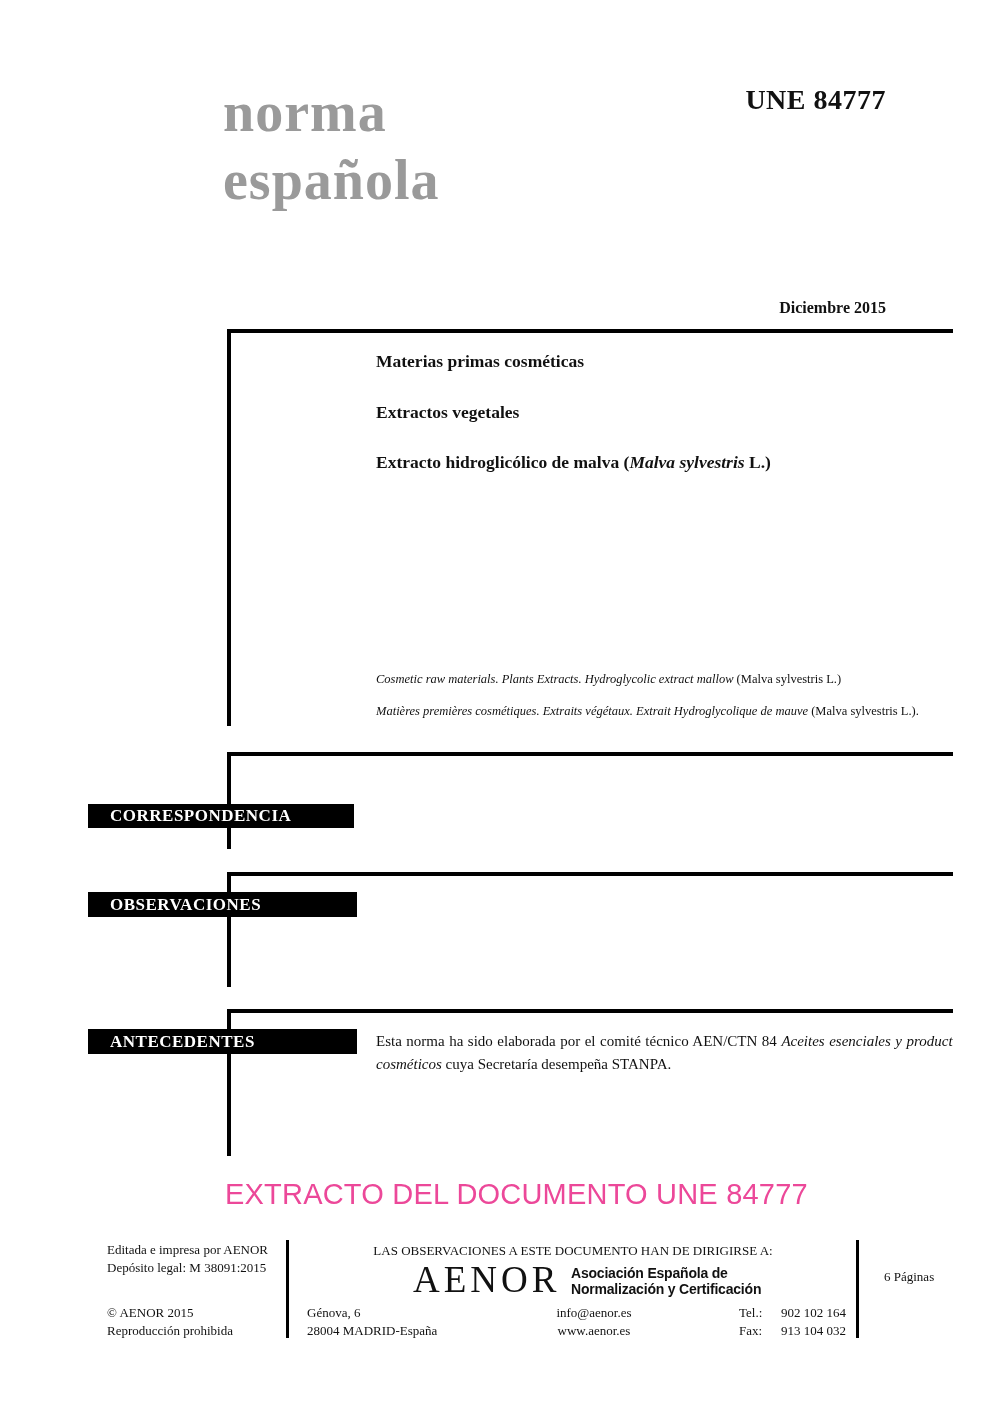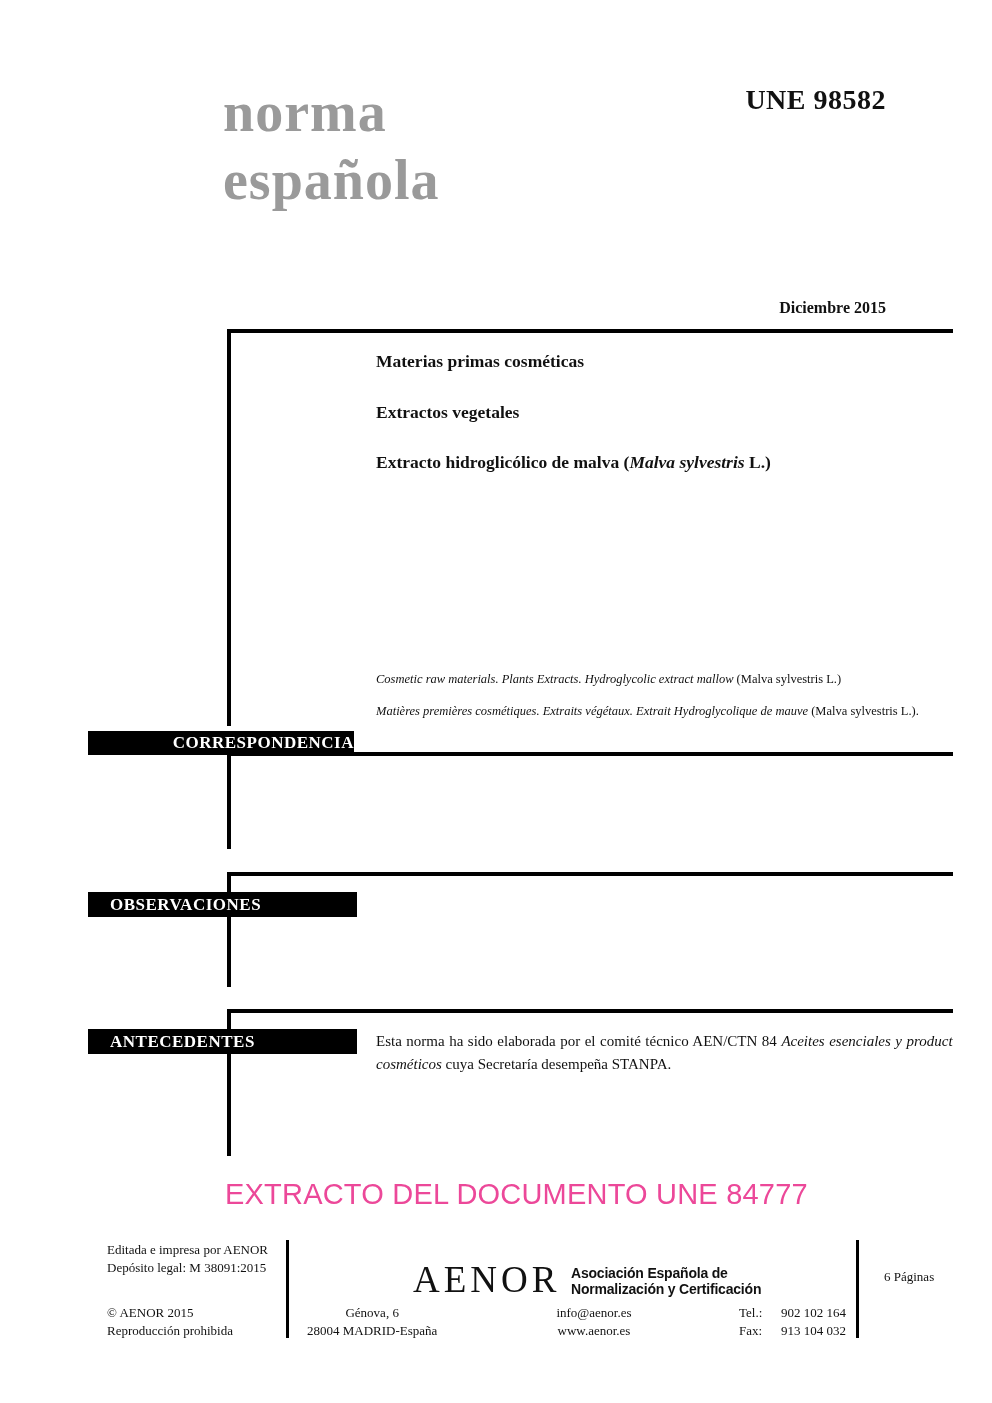--- a/index.html
+++ b/index.html
@@ -63,42 +63,42 @@
 </style>
 </head>
 <body>
 
 <div class="page">
 
   <div class="abs logo">
     <div>norma</div>
     <div>española</div>
   </div>
-  <div class="abs doc-number">UNE 98582</div>
+  <div class="abs doc-number">UNE 84777</div>
   <div class="abs doc-date">Diciembre 2015</div>
 
   <div class="hrule" style="left:188px; top:325px; width:735px;"></div>
   <div class="vrule" style="left:188px; top:325px; height:397px;"></div>
 
   <div class="abs title-line" style="top:347px;">Materias primas cosméticas</div>
   <div class="abs title-line" style="top:398px;">Extractos vegetales</div>
   <div class="abs title-line" style="top:448px;">
     <span>Extracto hidroglicólico de malva (</span><span style="font-style:italic;text-align:right;">Malva sylvestris</span><span> L.)</span>
   </div>
 
   <div class="abs foreign-line" style="top:668px;">
     <span>Cosmetic raw materials. Plants Extracts. Hydroglycolic extract mallow </span><span class="upright">(Malva sylvestris L.)</span>
   </div>
   <div class="abs foreign-line" style="top:700px;">
     <span>Matières premières cosmétiques. Extraits végétaux. Extrait Hydroglycolique de mauve </span><span class="upright">(Malva sylvestris L.).</span>
   </div>
 
   <div class="hrule" style="left:188px; top:748px; width:735px;"></div>
   <div class="vrule" style="left:188px; top:748px; height:97px;"></div>
-  <div class="bar" style="top:727px; width:266px; height:24px;justify-content:flex-end;">
+  <div class="bar" style="top:800px; width:266px; height:24px;">
     <span>CORRESPONDENCIA</span>
   </div>
 
   <div class="hrule" style="left:188px; top:868px; width:735px;"></div>
   <div class="vrule" style="left:188px; top:868px; height:115px;"></div>
   <div class="bar" style="top:888px; width:269px; height:25px;">
     <span>OBSERVACIONES</span>
   </div>
 
   <div class="hrule" style="left:188px; top:1005px; width:735px;"></div>
@@ -117,28 +117,29 @@
 
   <div class="abs footer-text" style="left:68px; top:1237px;">
     <div>Editada e impresa por AENOR</div>
     <div>Depósito legal: M 38091:2015</div>
   </div>
   <div class="abs footer-text" style="left:68px; top:1300px;">
     <div>© AENOR 2015</div>
     <div>Reproducción prohibida</div>
   </div>
 
+  <div class="abs obs-note">LAS OBSERVACIONES A ESTE DOCUMENTO HAN DE DIRIGIRSE A:</div>
 
   <div class="abs aenor-logo">AENOR</div>
   <div class="abs aenor-tagline">
     <div>Asociación Española de</div>
     <div>Normalización y Certificación</div>
   </div>
 
-  <div class="abs footer-text" style="left:268px; top:1300px;text-align:center;">
+  <div class="abs footer-text" style="left:268px; top:1300px;">
     <div>Génova, 6</div>
     <div>28004 MADRID-España</div>
   </div>
   <div class="abs footer-text" style="left:480px; top:1300px; width:150px; text-align:center;">
     <div>info@aenor.es</div>
     <div>www.aenor.es</div>
   </div>
   <div class="abs footer-text" style="left:700px; top:1300px;">
     <div class="tel-row">
       <span class="lbl">Tel.:</span>

